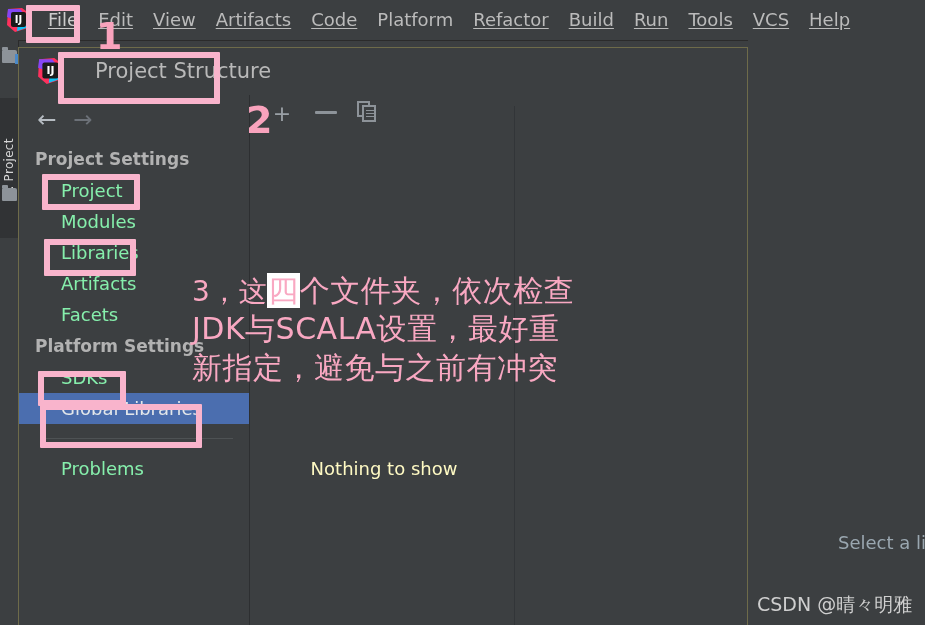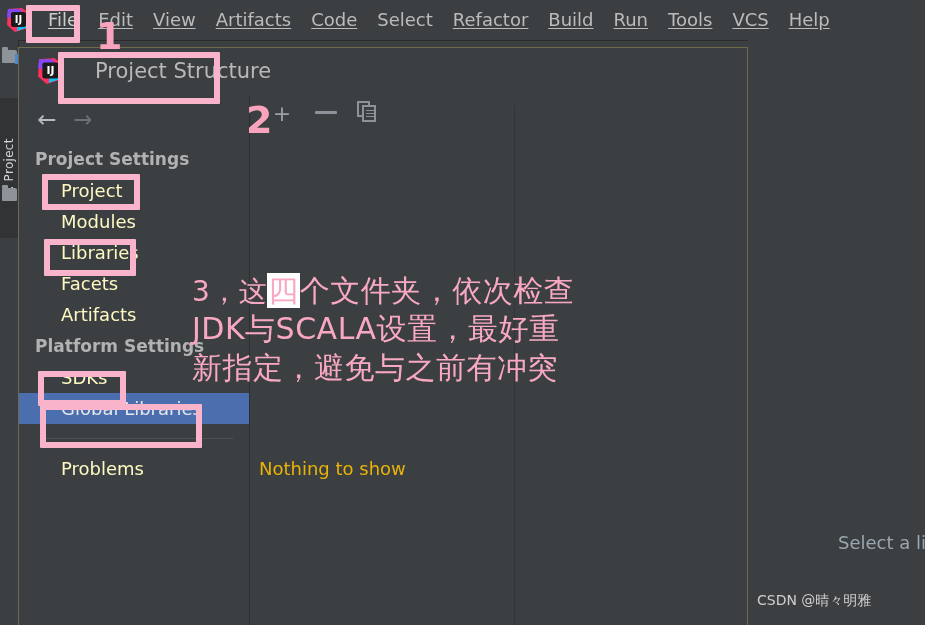--- a/index.html
+++ b/index.html
@@ -94,42 +94,42 @@
   #copy-icon .sheet-front i{position:absolute;left:2px;width:8px;height:1px;background:#8d9399;display:block;}
 
   
   #dialog-sidebar{
     position:absolute;left:0;top:95px;width:230px;height:489px;background:#3c3f41;
   }
   .section-header{
     color:#b2b2b2;font-size:17px;font-weight:bold;padding:6px 0 6px 16px;
   }
   .sidebar-item{
-    color:#fef9c3;font-size:18px;padding:5px 0 5px 42px;white-space:nowrap;
+    color:#86efac;font-size:18px;padding:5px 0 5px 42px;white-space:nowrap;
   }
   .sidebar-item.selected{background:#4b6eaf;color:#e3e7ea;}
   #sidebar-separator{margin:14px 16px 14px 24px;height:1px;background:#4e5254;}
 
   
   #panel-divider-1{position:absolute;left:230px;top:95px;width:1px;height:489px;background:#2d2f31;}
   #panel-divider-2{position:absolute;left:495px;top:58px;width:1px;height:526px;background:#323538;}
   #nothing-to-show{
-    position:absolute;left:240px;top:410px;width:250px;text-align:left;
-    color:#eab308;font-size:18px;
+    position:absolute;left:240px;top:410px;width:250px;text-align:center;
+    color:#fef9c3;font-size:18px;
   }
 
   
   #right-pane{
     position:absolute;left:748px;top:40px;width:177px;height:585px;background:#3c3f41;
   }
   #select-a-library{
     position:absolute;left:838px;top:532px;color:#9aa7b0;font-size:18px;white-space:nowrap;
   }
   #csdn-watermark{
-    position:absolute;left:757px;top:592px;color:#cfcfcf;font-size:14px;white-space:nowrap;
+    position:absolute;left:757px;top:592px;color:#cfcfcf;font-size:19px;white-space:nowrap;
   }
 
   
   .hl-box{position:absolute;border:6px solid #f9b4cc;box-sizing:border-box;border-radius:1px;}
   #hl-file{left:26px;top:5px;width:54px;height:38px;}
   #hl-title{left:58px;top:52px;width:162px;height:52px;}
   #hl-project{left:42px;top:174px;width:98px;height:36px;}
   #hl-libraries{left:44px;top:239px;width:92px;height:37px;}
   #hl-sdks{left:38px;top:371px;width:88px;height:35px;}
   #hl-global-libraries{left:40px;top:404px;width:162px;height:44px;}
@@ -162,21 +162,21 @@
         <path d="M12 14 L24 7 L23 20 L11 24 Z" fill="#0ec2f5"></path>
         <rect x="5" y="5" width="15" height="15" rx="2" fill="#1b1b1b"></rect>
         <text x="12.5" y="16" font-size="10" fill="#ffffff" text-anchor="middle" font-family="DejaVu Sans, sans-serif" font-weight="bold">IJ</text>
       </svg>
     </div>
     <div class="menu-item" id="menu-item-file"><u>File</u></div>
     <div class="menu-item"><u>Edit</u></div>
     <div class="menu-item"><u>View</u></div>
     <div class="menu-item"><u>Artifacts</u></div>
     <div class="menu-item"><u>Code</u></div>
-    <div class="menu-item"><span>Select</span></div>
+    <div class="menu-item"><span>Platform</span></div>
     <div class="menu-item"><u>Refactor</u></div>
     <div class="menu-item"><u>Build</u></div>
     <div class="menu-item"><u>Run</u></div>
     <div class="menu-item"><u>Tools</u></div>
     <div class="menu-item"><u>VCS</u></div>
     <div class="menu-item"><u>Help</u></div>
   </div>
 
   <div id="left-strip">
     <div class="folder-glyph" id="folder-icon-top"></div>
@@ -220,22 +220,22 @@
           <i style="top:9px"></i>
         </span>
       </div>
     </div>
 
     <div id="dialog-sidebar">
       <div class="section-header">Project Settings</div>
       <div class="sidebar-item">Project</div>
       <div class="sidebar-item">Modules</div>
       <div class="sidebar-item">Libraries</div>
+      <div class="sidebar-item">Artifacts</div>
       <div class="sidebar-item">Facets</div>
-      <div class="sidebar-item">Artifacts</div>
 
       <div class="section-header">Platform Settings</div>
       <div class="sidebar-item">SDKs</div>
       <div class="sidebar-item selected">Global Libraries</div>
 
       <div id="sidebar-separator"></div>
       <div class="sidebar-item">Problems</div>
     </div>
 
     <div id="panel-divider-1"></div>

